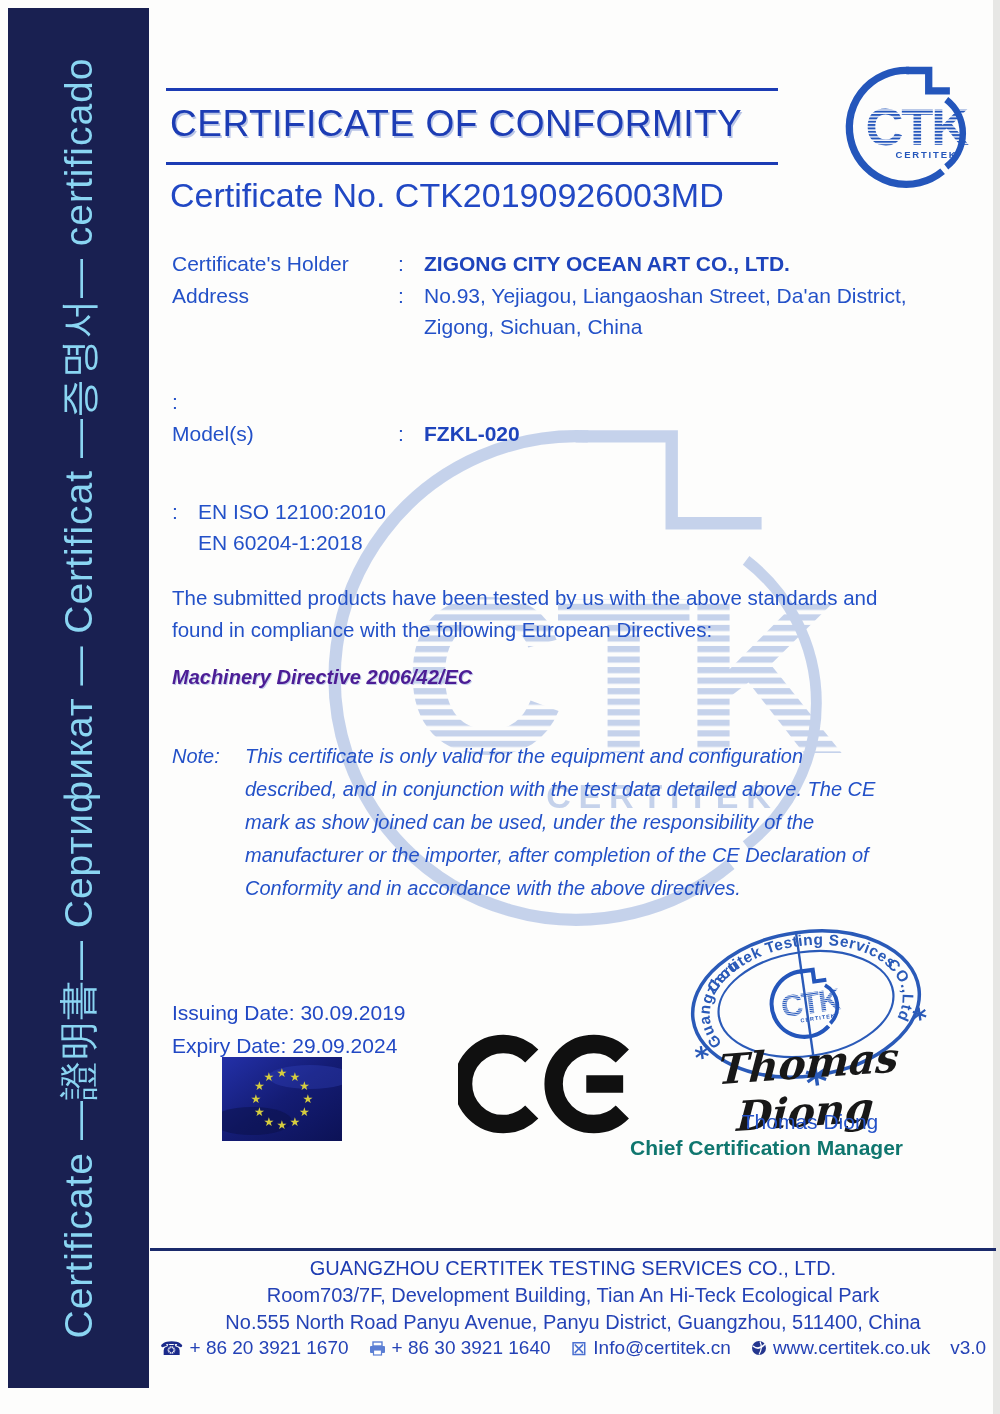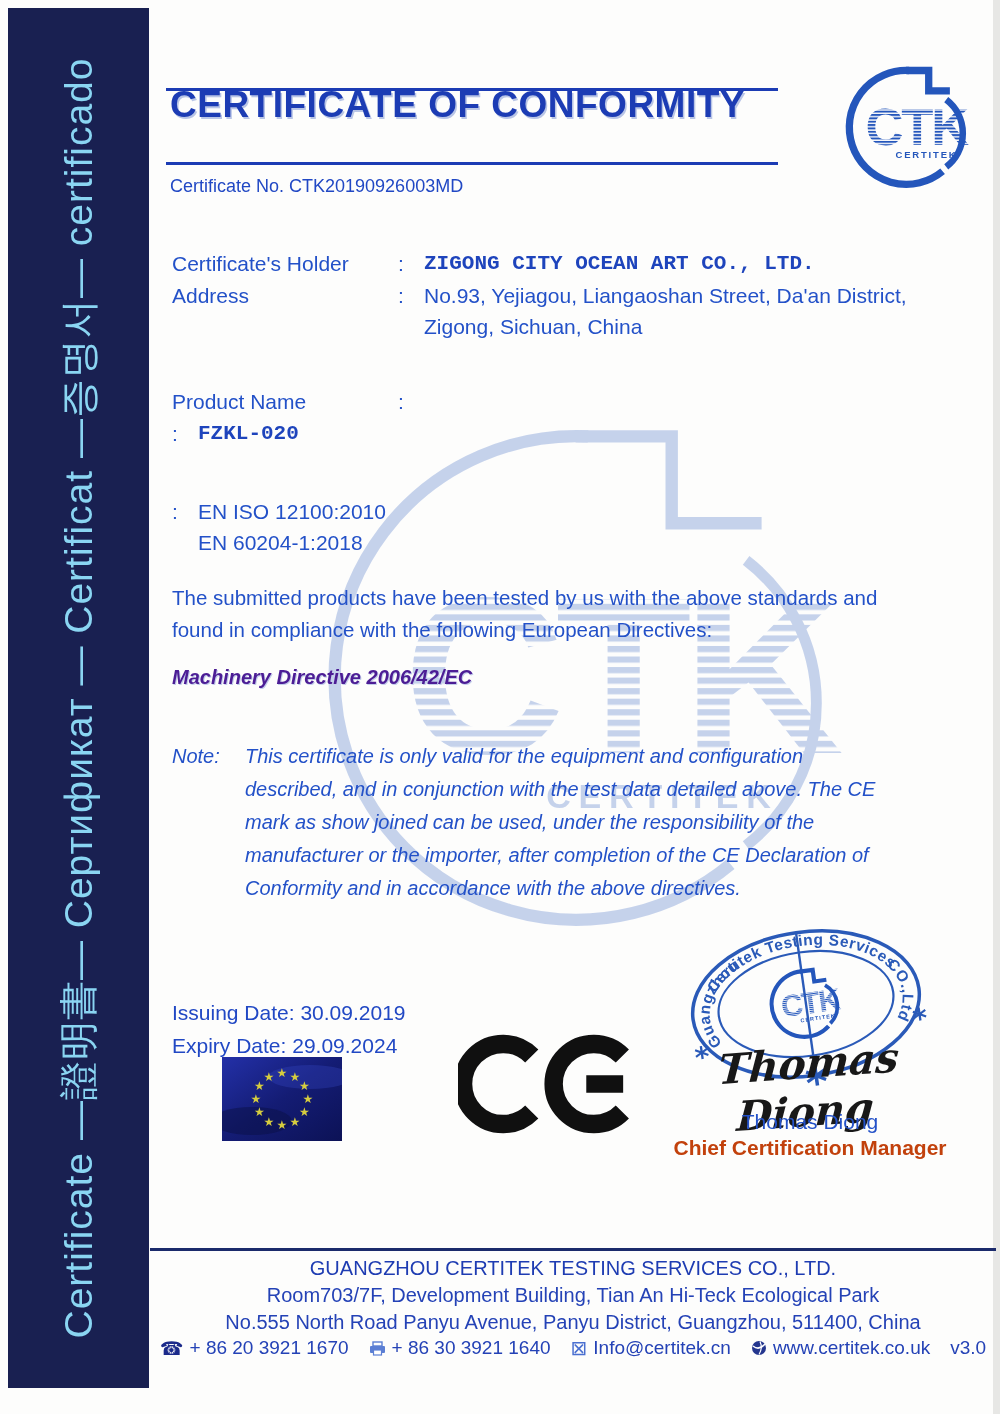--- a/index.html
+++ b/index.html
@@ -13,32 +13,32 @@
          white-space:nowrap;font-size:39px;color:#8ad5f2;letter-spacing:1px;font-weight:400;}
 
   
   .watermark{position:absolute;left:278px;top:388px;width:620px;height:568px;opacity:.25;z-index:0;}
 
   .content{position:absolute;inset:0;z-index:1;}
 
   .rule{position:absolute;background:#1c3cb4;height:3px;}
   .rule-a{left:166px;top:88px;width:612px;}
   .rule-b{left:166px;top:162px;width:612px;}
-  .title{position:absolute;left:170px;top:84px;margin:0;font-size:37px;font-weight:700;color:#1c3cb4;
+  .title{position:absolute;left:170px;top:103px;margin:0;font-size:37px;font-weight:400;color:#1c3cb4;
          letter-spacing:.5px;text-shadow:1.5px 1.5px 0 #b9c5e6;}
-  .certno{position:absolute;left:170px;top:176px;font-size:18px;color:#2148c4;}
+  .certno{position:absolute;left:170px;top:176px;font-size:34px;color:#2148c4;}
 
   .logo-header{position:absolute;left:836px;top:60px;width:146px;height:132px;}
 
   .row{position:absolute;left:172px;width:806px;display:flex;align-items:flex-start;
        font-size:21px;color:#2351c8;line-height:31px;}
   .row .lbl{flex:0 0 226px;}
   .row .col{flex:0 0 26px;}
   .row .val{flex:1;}
-  .bold{font-weight:700;color:#1e44bc;font-family:Liberation Mono, monospace;}
+  .bold{font-weight:700;color:#1e44bc;}
   .r-holder{top:248px;} .r-address{top:280px;} .r-product{top:386px;}
   .r-model{top:418px;} .r-standards{top:496px;}
 
   .statement{position:absolute;left:172px;top:582px;width:712px;font-size:20.5px;line-height:32px;color:#2351c8;}
   .directive{position:absolute;left:172px;top:666px;font-size:20px;font-weight:700;font-style:italic;
              color:#4c1d95;text-shadow:1px 1px 0 #c3cdea;}
   .note{position:absolute;left:172px;top:740px;display:flex;font-size:20px;font-style:italic;
         color:#2351c8;line-height:33px;}
   .note .nlbl{flex:0 0 73px;}
   .note .ntxt{width:648px;}
@@ -46,22 +46,22 @@
   .dates{position:absolute;left:172px;top:996px;font-size:21px;color:#2148c4;line-height:33px;font-weight:400;}
 
   .euflag{position:absolute;left:222px;top:1056px;width:120px;height:86px;}
   .cemark{position:absolute;left:458px;top:1024px;width:186px;height:120px;}
   .stamp{position:absolute;left:680px;top:912px;width:252px;height:196px;}
 
   .signature{position:absolute;left:662px;top:1040px;width:290px;text-align:center;
              font-family:"DejaVu Serif","Liberation Serif",serif;font-style:italic;font-weight:700;
              font-size:41px;color:#181818;transform:rotate(-4deg) skewX(-8deg);}
   .sig-name{position:absolute;left:672px;top:1110px;width:276px;text-align:center;font-size:21px;color:#2351c8;}
-  .sig-role{position:absolute;left:630px;top:1136px;width:360px;text-align:center;font-size:21px;
-            font-weight:700;color:#c2410c;}
+  .sig-role{position:absolute;left:630px;top:1136px;width:360px;text-align:left;font-size:21px;
+            font-weight:700;color:#0f766e;}
 
   .f-rule{position:absolute;left:150px;top:1248px;width:846px;height:3px;background:#1b2a6b;}
   .f-line{position:absolute;left:150px;width:846px;text-align:center;color:#2442b6;}
   .f-company{top:1257px;font-size:20px;font-weight:400;color:#1e3cb2;}
   .f-a1{top:1284px;font-size:20px;}
   .f-a2{top:1311px;font-size:20px;}
   .f-contact{top:1337px;font-size:19px;display:flex;justify-content:center;gap:20px;align-items:center;}
   .citem{display:inline-flex;align-items:center;gap:6px;white-space:nowrap;}
   .g-icon{font-size:19px;color:#1b2a8a;line-height:1;}
   .g-icon.env{color:#4a6fd0;font-size:20px;}
@@ -125,25 +125,25 @@
     <div class="row r-address">
       <span class="lbl">Address</span>
       <span class="col">:</span>
       <span class="val">
         <span>No.93, Yejiagou, Liangaoshan Street, Da'an District,</span><br>
         <span>Zigong, Sichuan, China</span>
       </span>
     </div>
 
     <div class="row r-product">
-      <span class="lbl">Product Name</span>
       <span class="col">:</span>
     </div>
 
     <div class="row r-model">
+      <span class="lbl">Model(s)</span>
       <span class="col">:</span>
       <span class="val bold">FZKL-020</span>
     </div>
 
     <div class="row r-standards">
       <span class="col">:</span>
       <span class="val">
         <span>EN ISO 12100:2010</span><br>
         <span>EN 60204-1:2018</span>
       </span>

